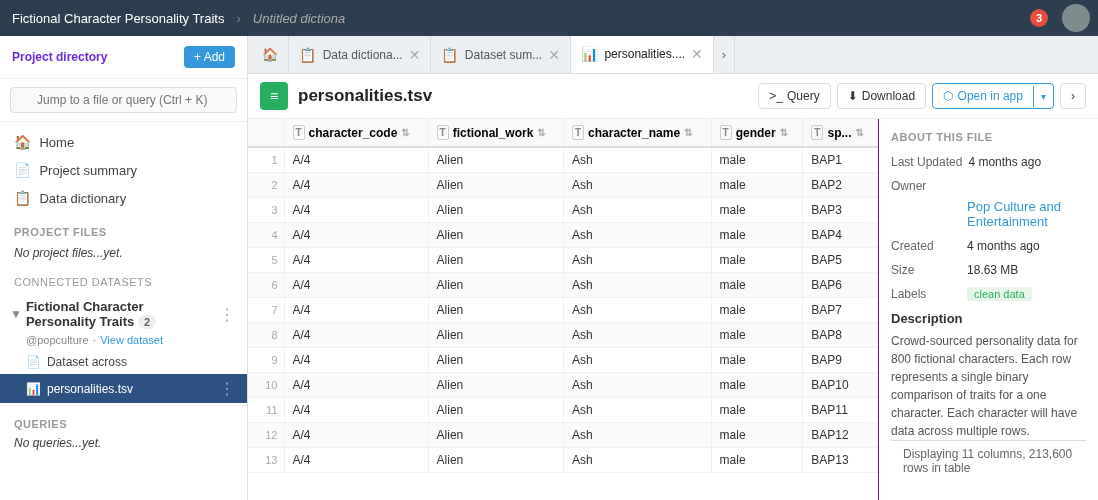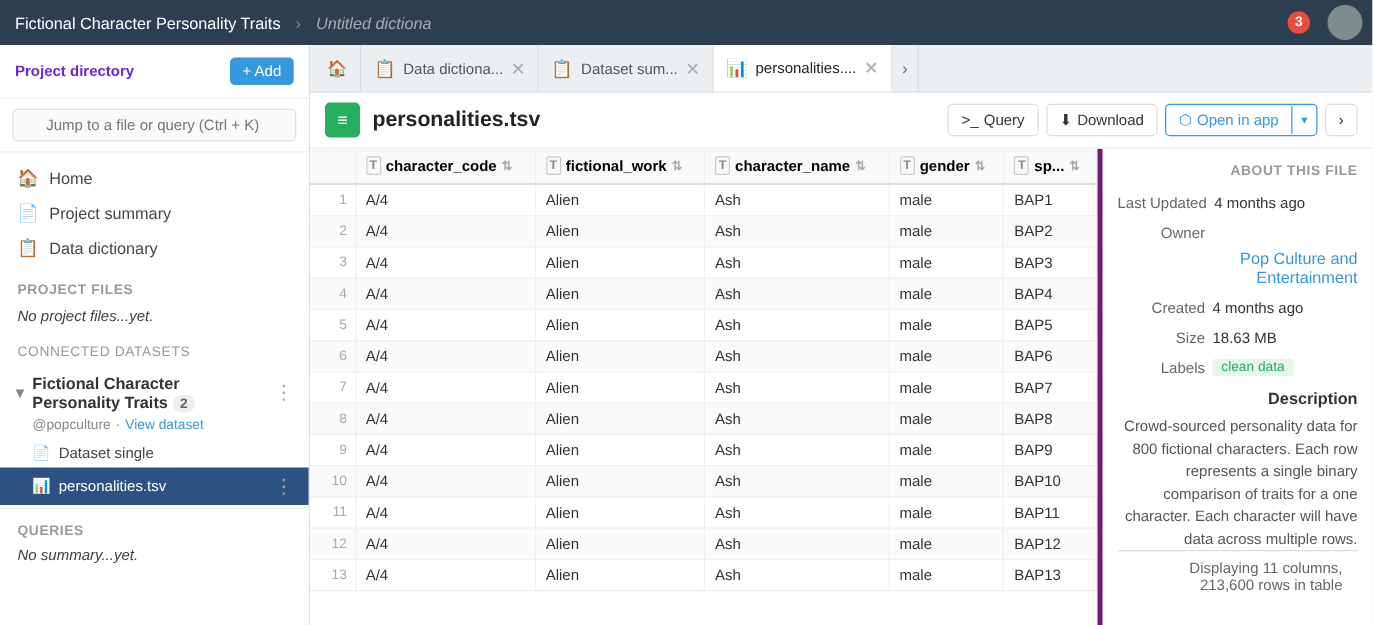--- a/index.html
+++ b/index.html
@@ -347,25 +347,24 @@
       width: 30px;
       min-width: 30px;
       padding-right: 6px;
       font-size: 11px;
     }
 
     
     .right-panel {
       width: 220px;
       min-width: 220px;
-      border-left: 4px solid #701a75;
+      border-left: 1px solid #701a75;
       background: #fff;
       overflow-y: auto;
       padding: 12px;
-      text-align: right;
     }
     .right-panel-title {
       font-size: 11px;
       font-weight: 700;
       color: #999;
       letter-spacing: 0.5px;
       text-transform: uppercase;
       margin-bottom: 12px;
     }
     .meta-row {
@@ -467,32 +466,32 @@
         <button class="dots-btn">⋮</button>
       </div>
       <div class="dataset-meta">
         <span>@popculture</span>
         <span>·</span>
         <a href="#">View dataset</a>
       </div>
 
       <div class="sidebar-file-item">
         <span class="file-icon">📄</span>
-        <span>Dataset single</span>
+        <span>Dataset across</span>
       </div>
       <div class="sidebar-file-item active">
         <span class="file-icon file-icon-active">📊</span>
         <span style="flex:1;">personalities.tsv</span>
         <button class="dots-btn">⋮</button>
       </div>
     </div>
 
     <div class="queries-section">
       <div class="queries-label">QUERIES</div>
-      <div class="no-files">No summary...yet.</div>
+      <div class="no-files">No queries...yet.</div>
     </div>
   </div>
 
   <div class="main-content">
 
     <div class="tabs-bar">
       <div class="tab-home-btn">
         <span>🏠</span>
       </div>
       <div class="tab">

